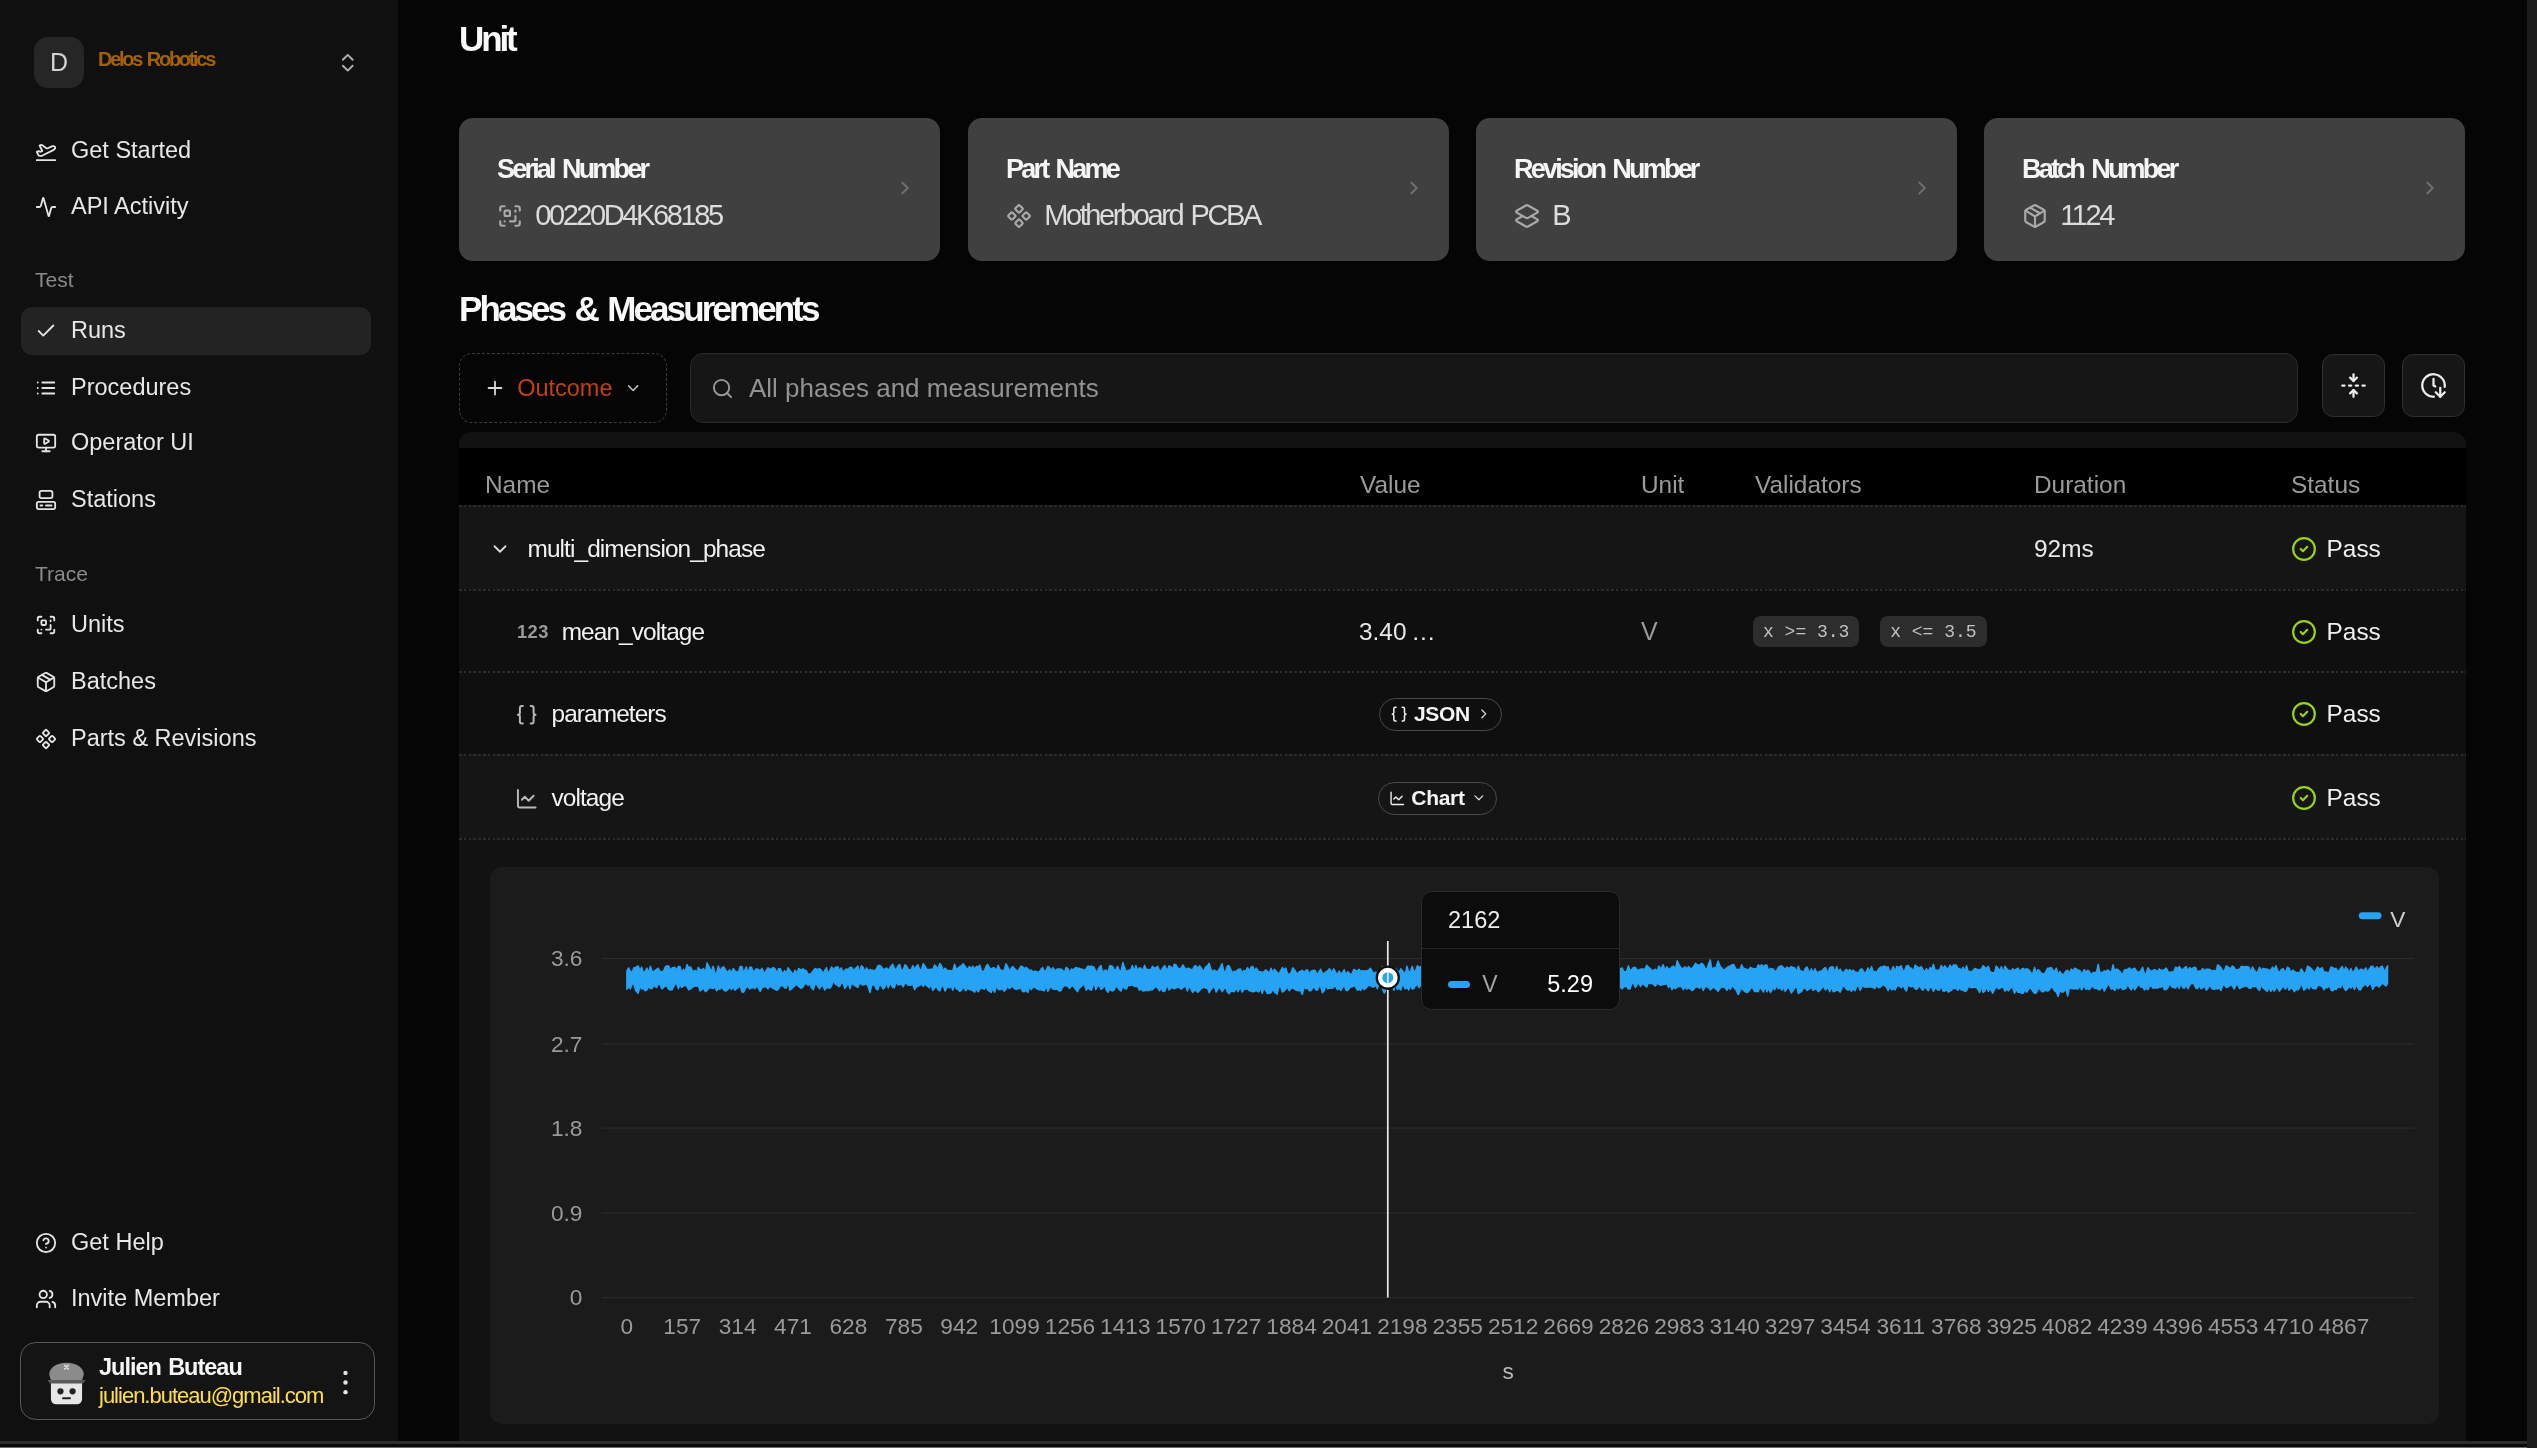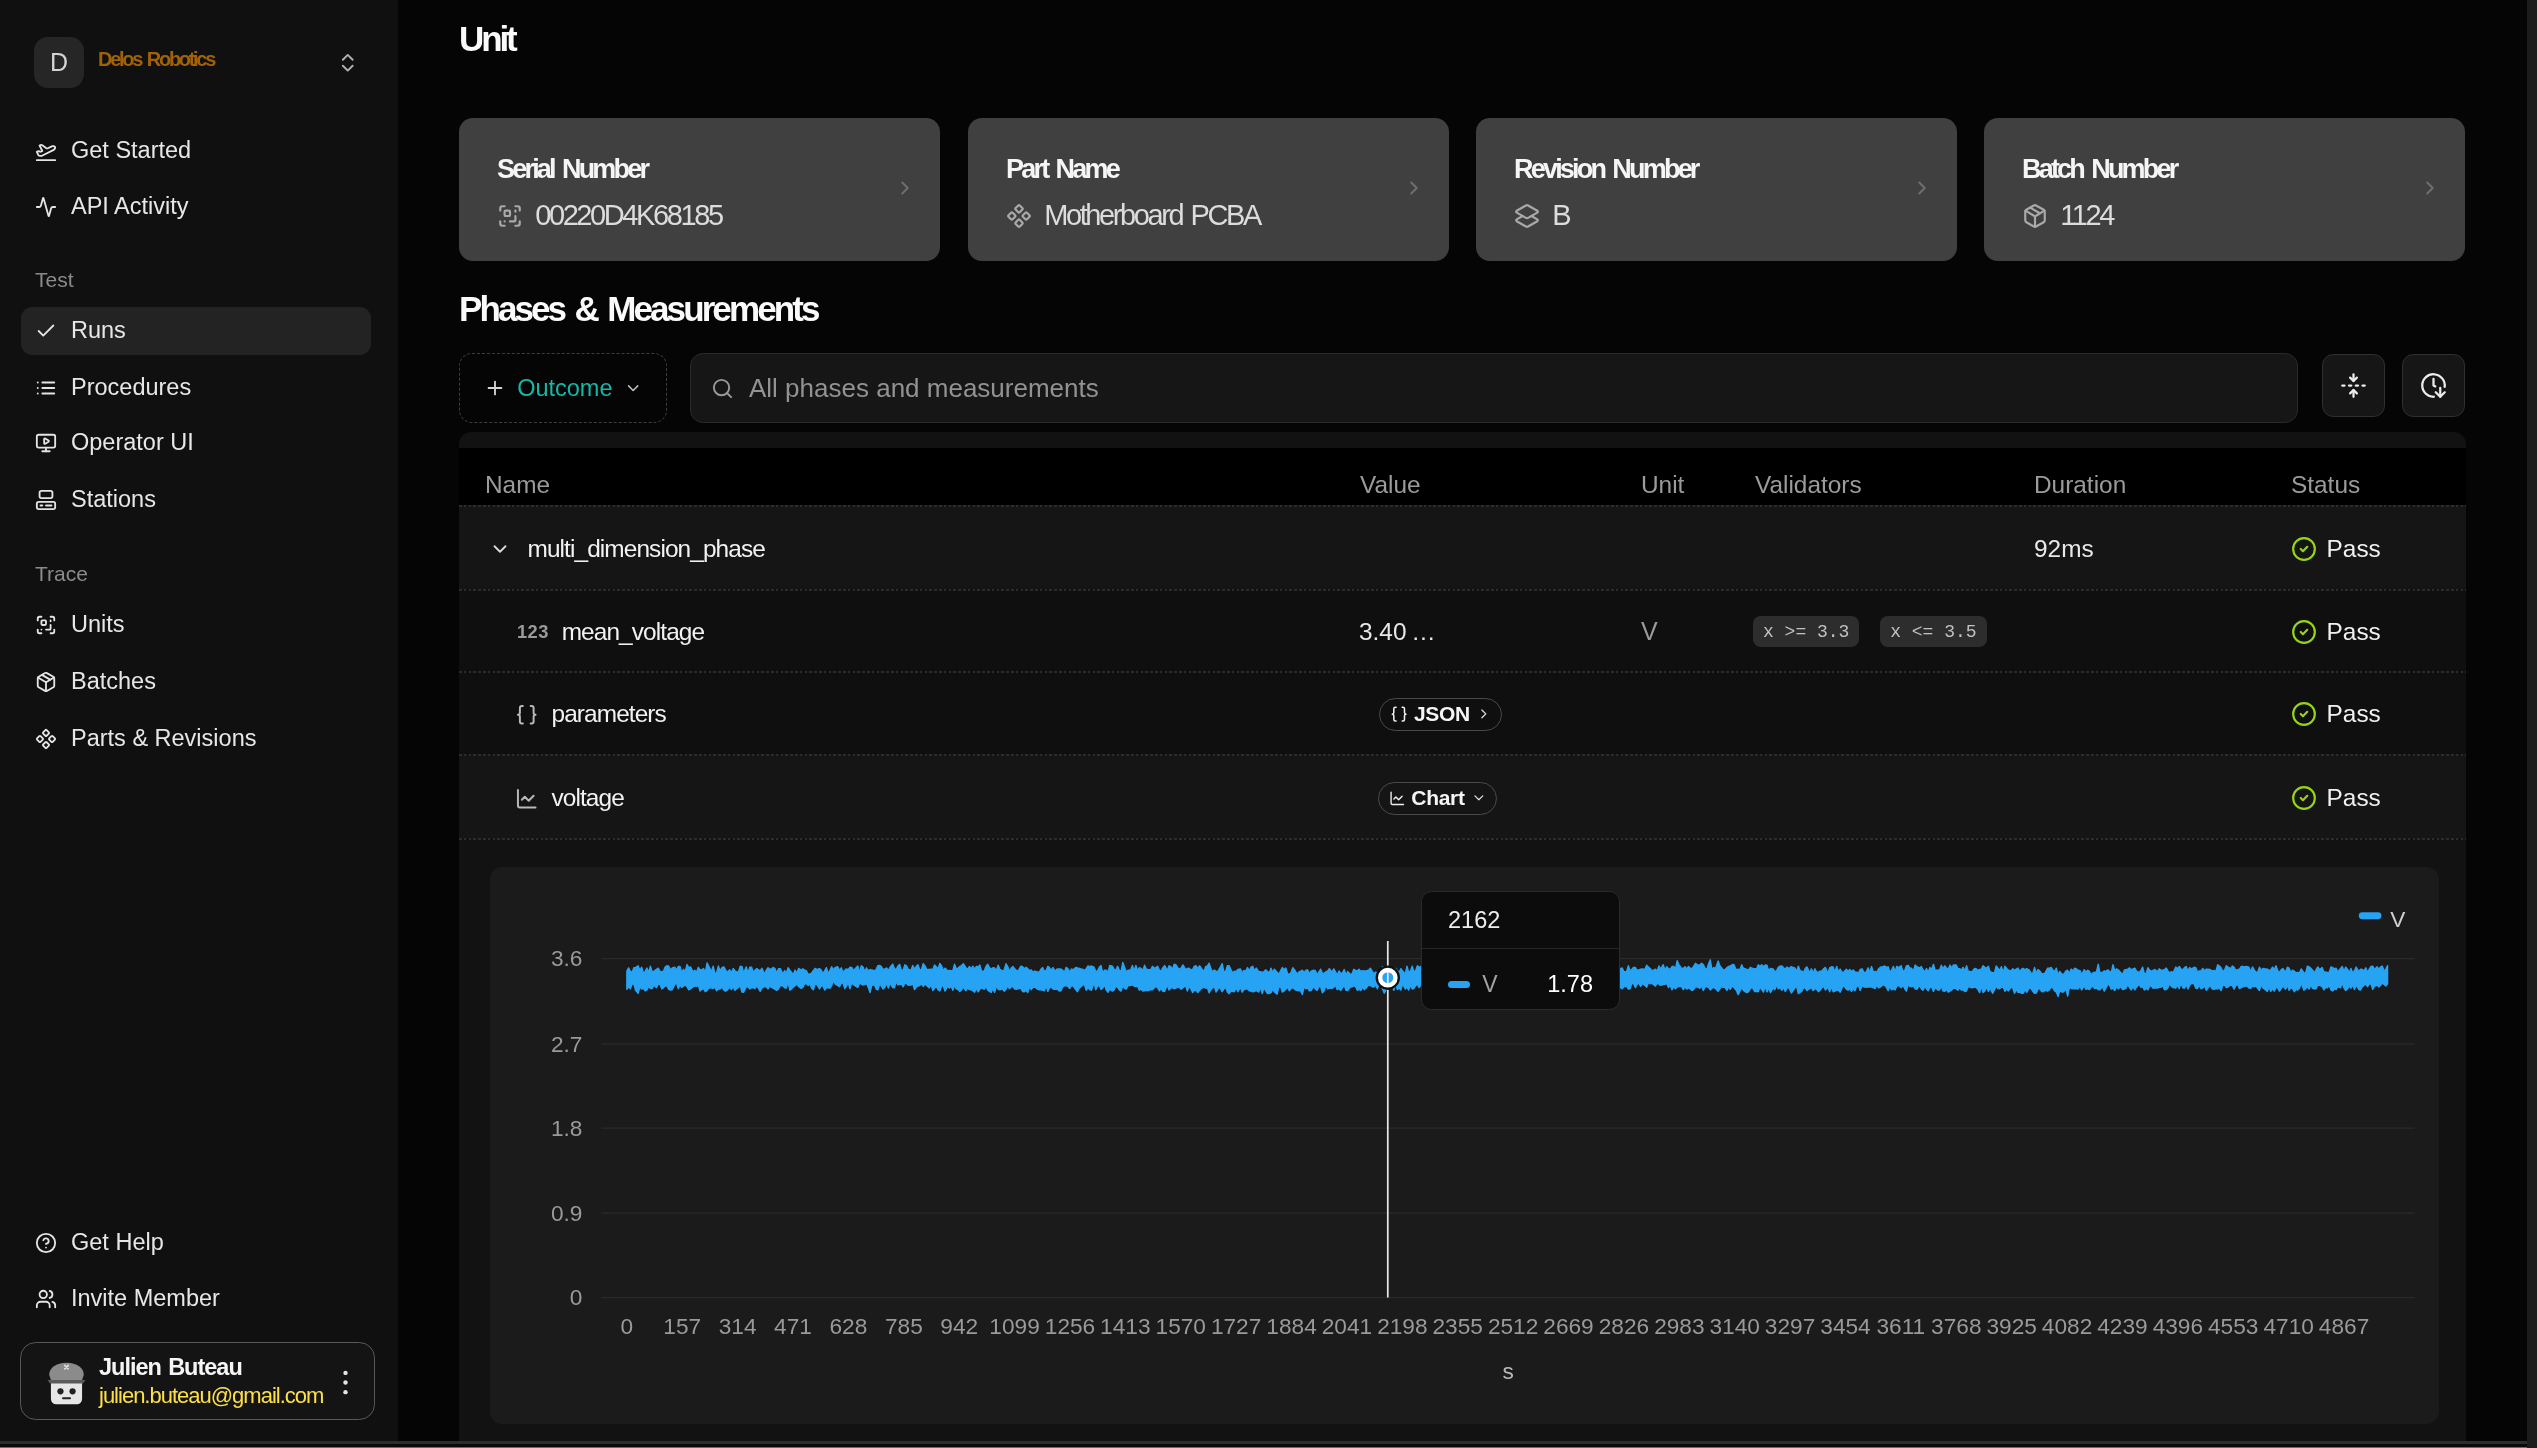--- a/index.html
+++ b/index.html
@@ -23,21 +23,21 @@
 #h-unit { position:absolute; left:459px; top:19px; font-size:35px; font-weight:700; letter-spacing:-3.1px; color:#fafafa; }
 #h-pm { position:absolute; left:459px; top:289px; font-size:35px; font-weight:700; letter-spacing:-2.9px; word-spacing:3.5px; color:#fafafa; }
 
 
 .card { position:absolute; top:84px; width:481px; height:143px; background:#404040; border-radius:14px;margin-top:34px; }
 .ct { position:absolute; left:38px; top:36px; font-size:27px; font-weight:700; letter-spacing:-2.8px; word-spacing:3.5px; color:#f5f5f5; }
 .cv { position:absolute; left:38px; top:81px; display:flex; align-items:center; gap:12.2px; font-size:29px; letter-spacing:-2.4px; word-spacing:2.6px; color:#dcdcdc; }
 .cchev { position:absolute; right:24.4px; top:59px; }
 
 
-#btn-outcome { position:absolute; left:459px; top:353px; width:208px; height:70px; border:1.7px dashed #3d3d3d; border-radius:13px; display:flex; align-items:center; justify-content:center; gap:11.3px; color:#14b8a6; font-size:23.5px; }
+#btn-outcome { position:absolute; left:459px; top:353px; width:208px; height:70px; border:1.7px dashed #3d3d3d; border-radius:13px; display:flex; align-items:center; justify-content:center; gap:11.3px; color:#c2410c; font-size:23.5px; }
 #search { position:absolute; left:690px; top:353px; width:1608px; height:70px; background:#161616; border:1.7px solid #2a2a2a; border-radius:13px; display:flex; align-items:center; gap:15px; padding-left:20px; color:#929292; font-size:26px; }
 .sqbtn { position:absolute; top:354px; width:63px; height:63px; background:#161616; border:1.7px solid #303030; border-radius:11.3px; display:flex; align-items:center; justify-content:center; }
 
 
 #tbl { position:absolute; left:459px; top:432px; width:2007px; height:1016px; background:#121212; border-radius:12.2px 12.2px 0 0; overflow:hidden; }
 .trow { position:absolute; left:0; width:2007px; }
 .trow::before { content:""; position:absolute; left:0; top:0; width:100%; height:1.7px; background:repeating-linear-gradient(90deg,#2c2c2c 0 2.6px,transparent 2.6px 4.8px); }
 #thead::before { display:none; }
 #thead { top:16px; height:73px; background:#000000; border-top:none; }
 .th { position:absolute; top:23px; font-size:24.4px; color:#9b9b9b; font-weight:400; }
@@ -477,21 +477,21 @@
         <line x1="1030" y1="85" x2="1030" y2="494" stroke="#e6e6e6" stroke-width="2"></line>
         <circle cx="1030" cy="127" r="12" fill="none" stroke="#101010" stroke-width="4"></circle>
         <circle cx="1030" cy="127" r="8.8" fill="none" stroke="#ffffff" stroke-width="5"></circle>
       </svg>
       <div id="tooltip">
         <div id="tt-title">2162</div>
         <div id="tt-div"></div>
         <div id="tt-row">
             <div id="tt-dash"></div>
             <span id="tt-v">V</span>
-            <span id="tt-val">1.78</span>
+            <span id="tt-val">5.29</span>
           </div>
       </div>
     </div>
   </div>
 </div>
 
 <div id="strip1"></div>
 <div id="strip2"></div>
 <div id="strip3"></div>
 <div id="sbar"></div>

